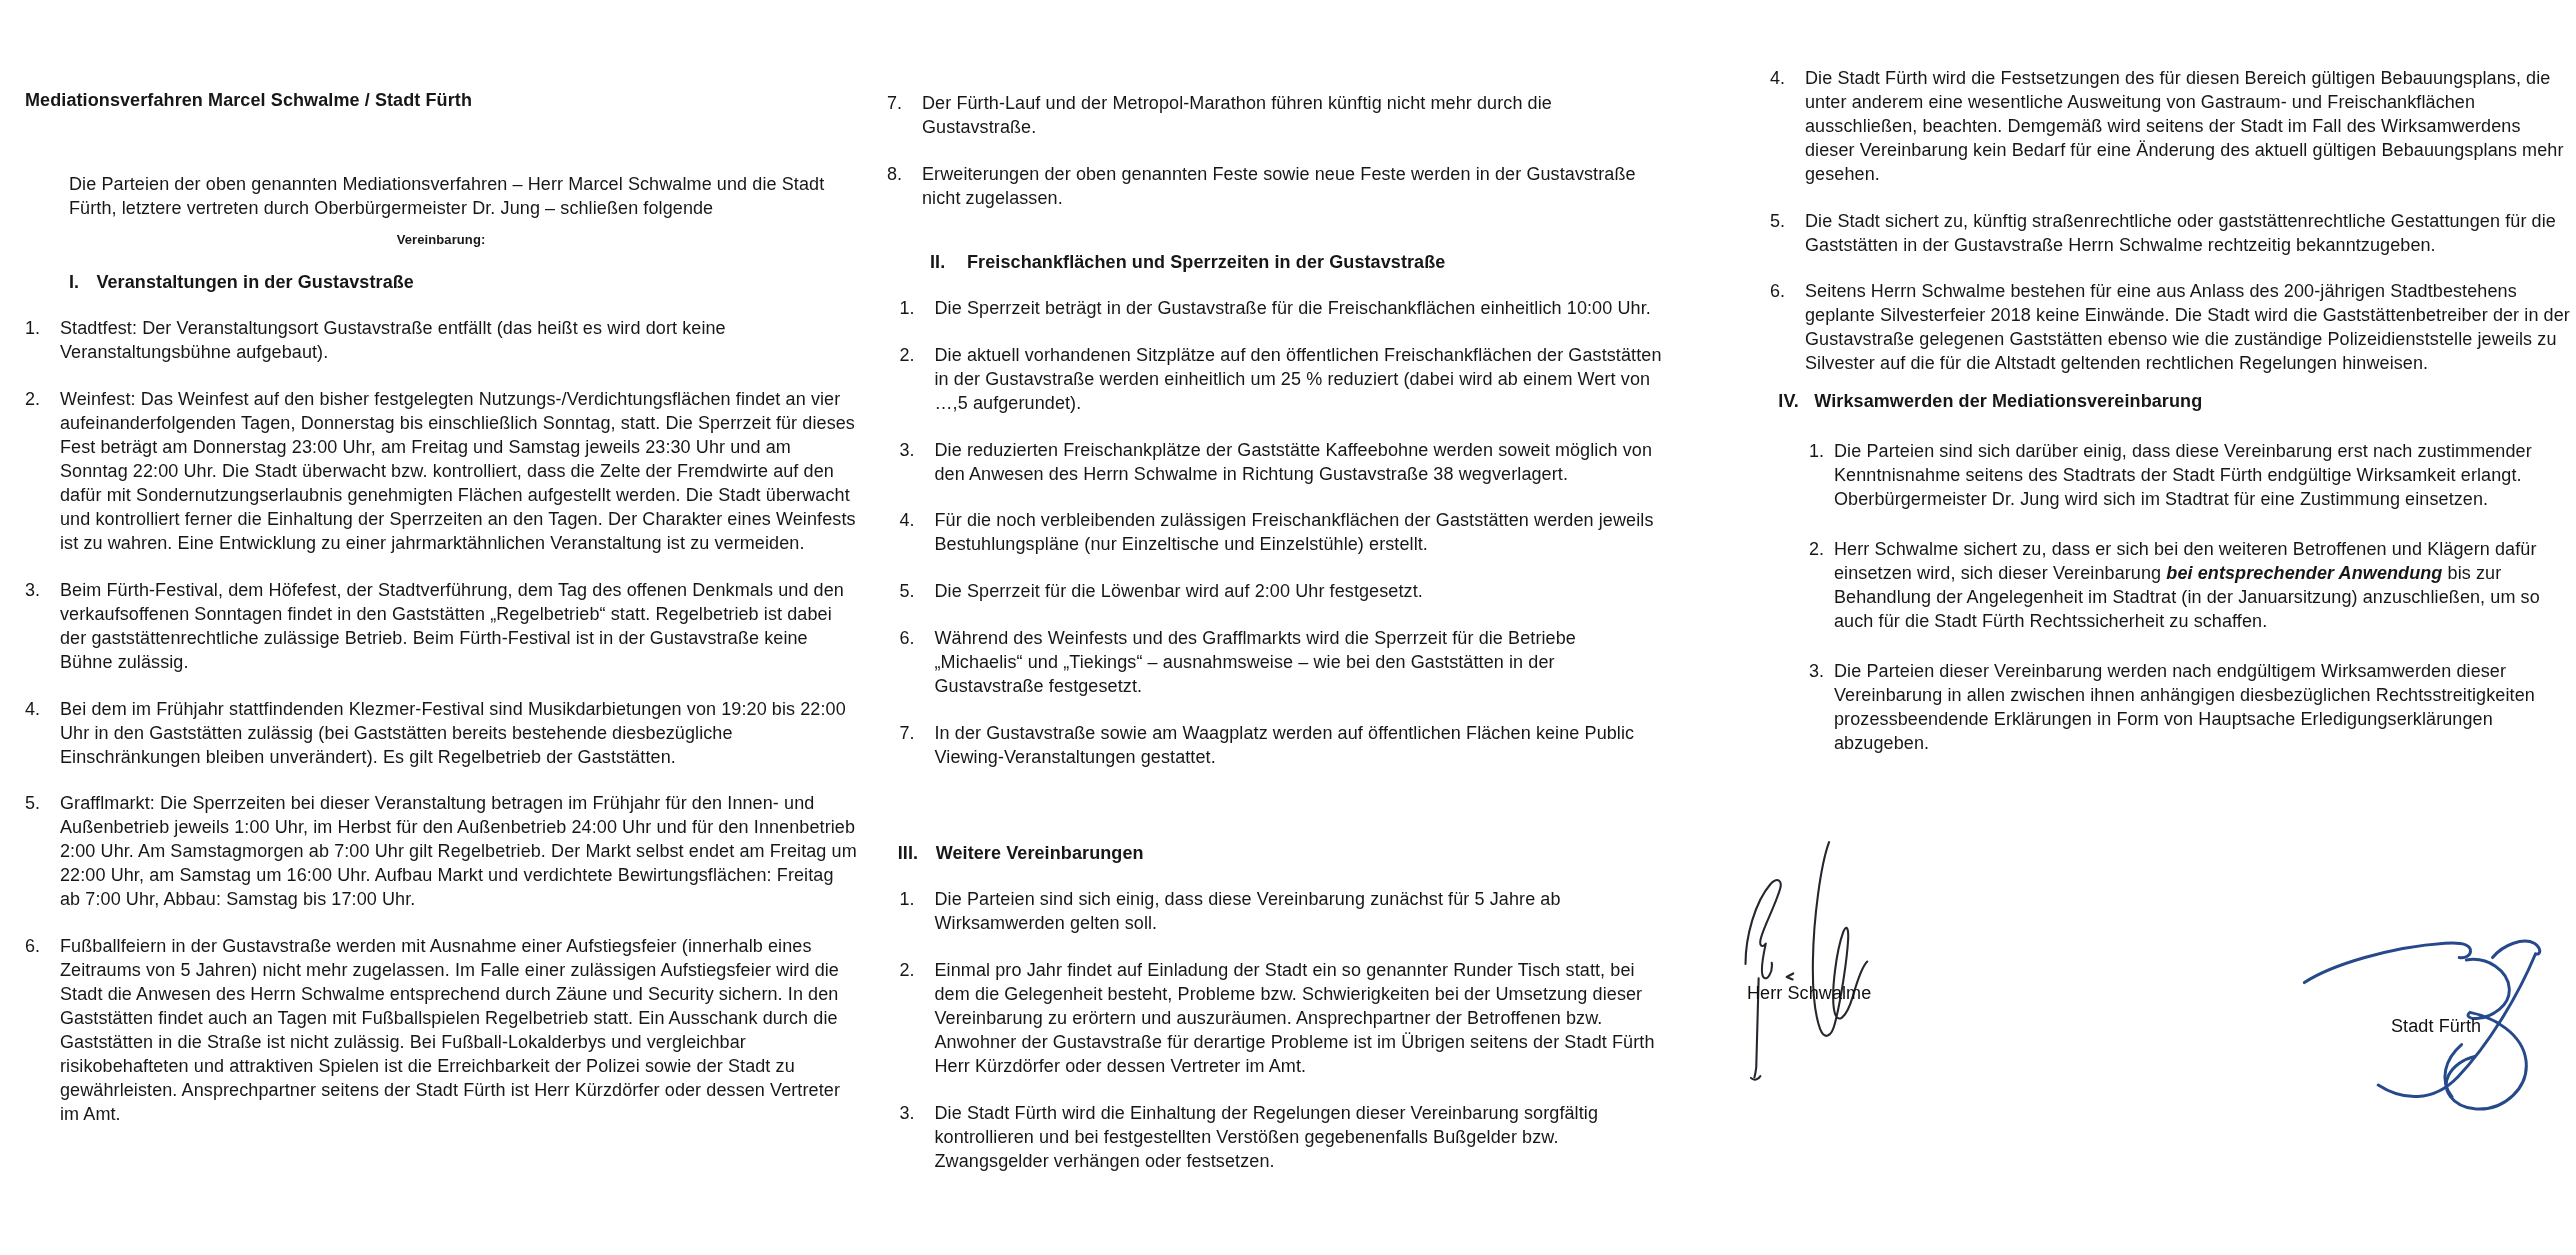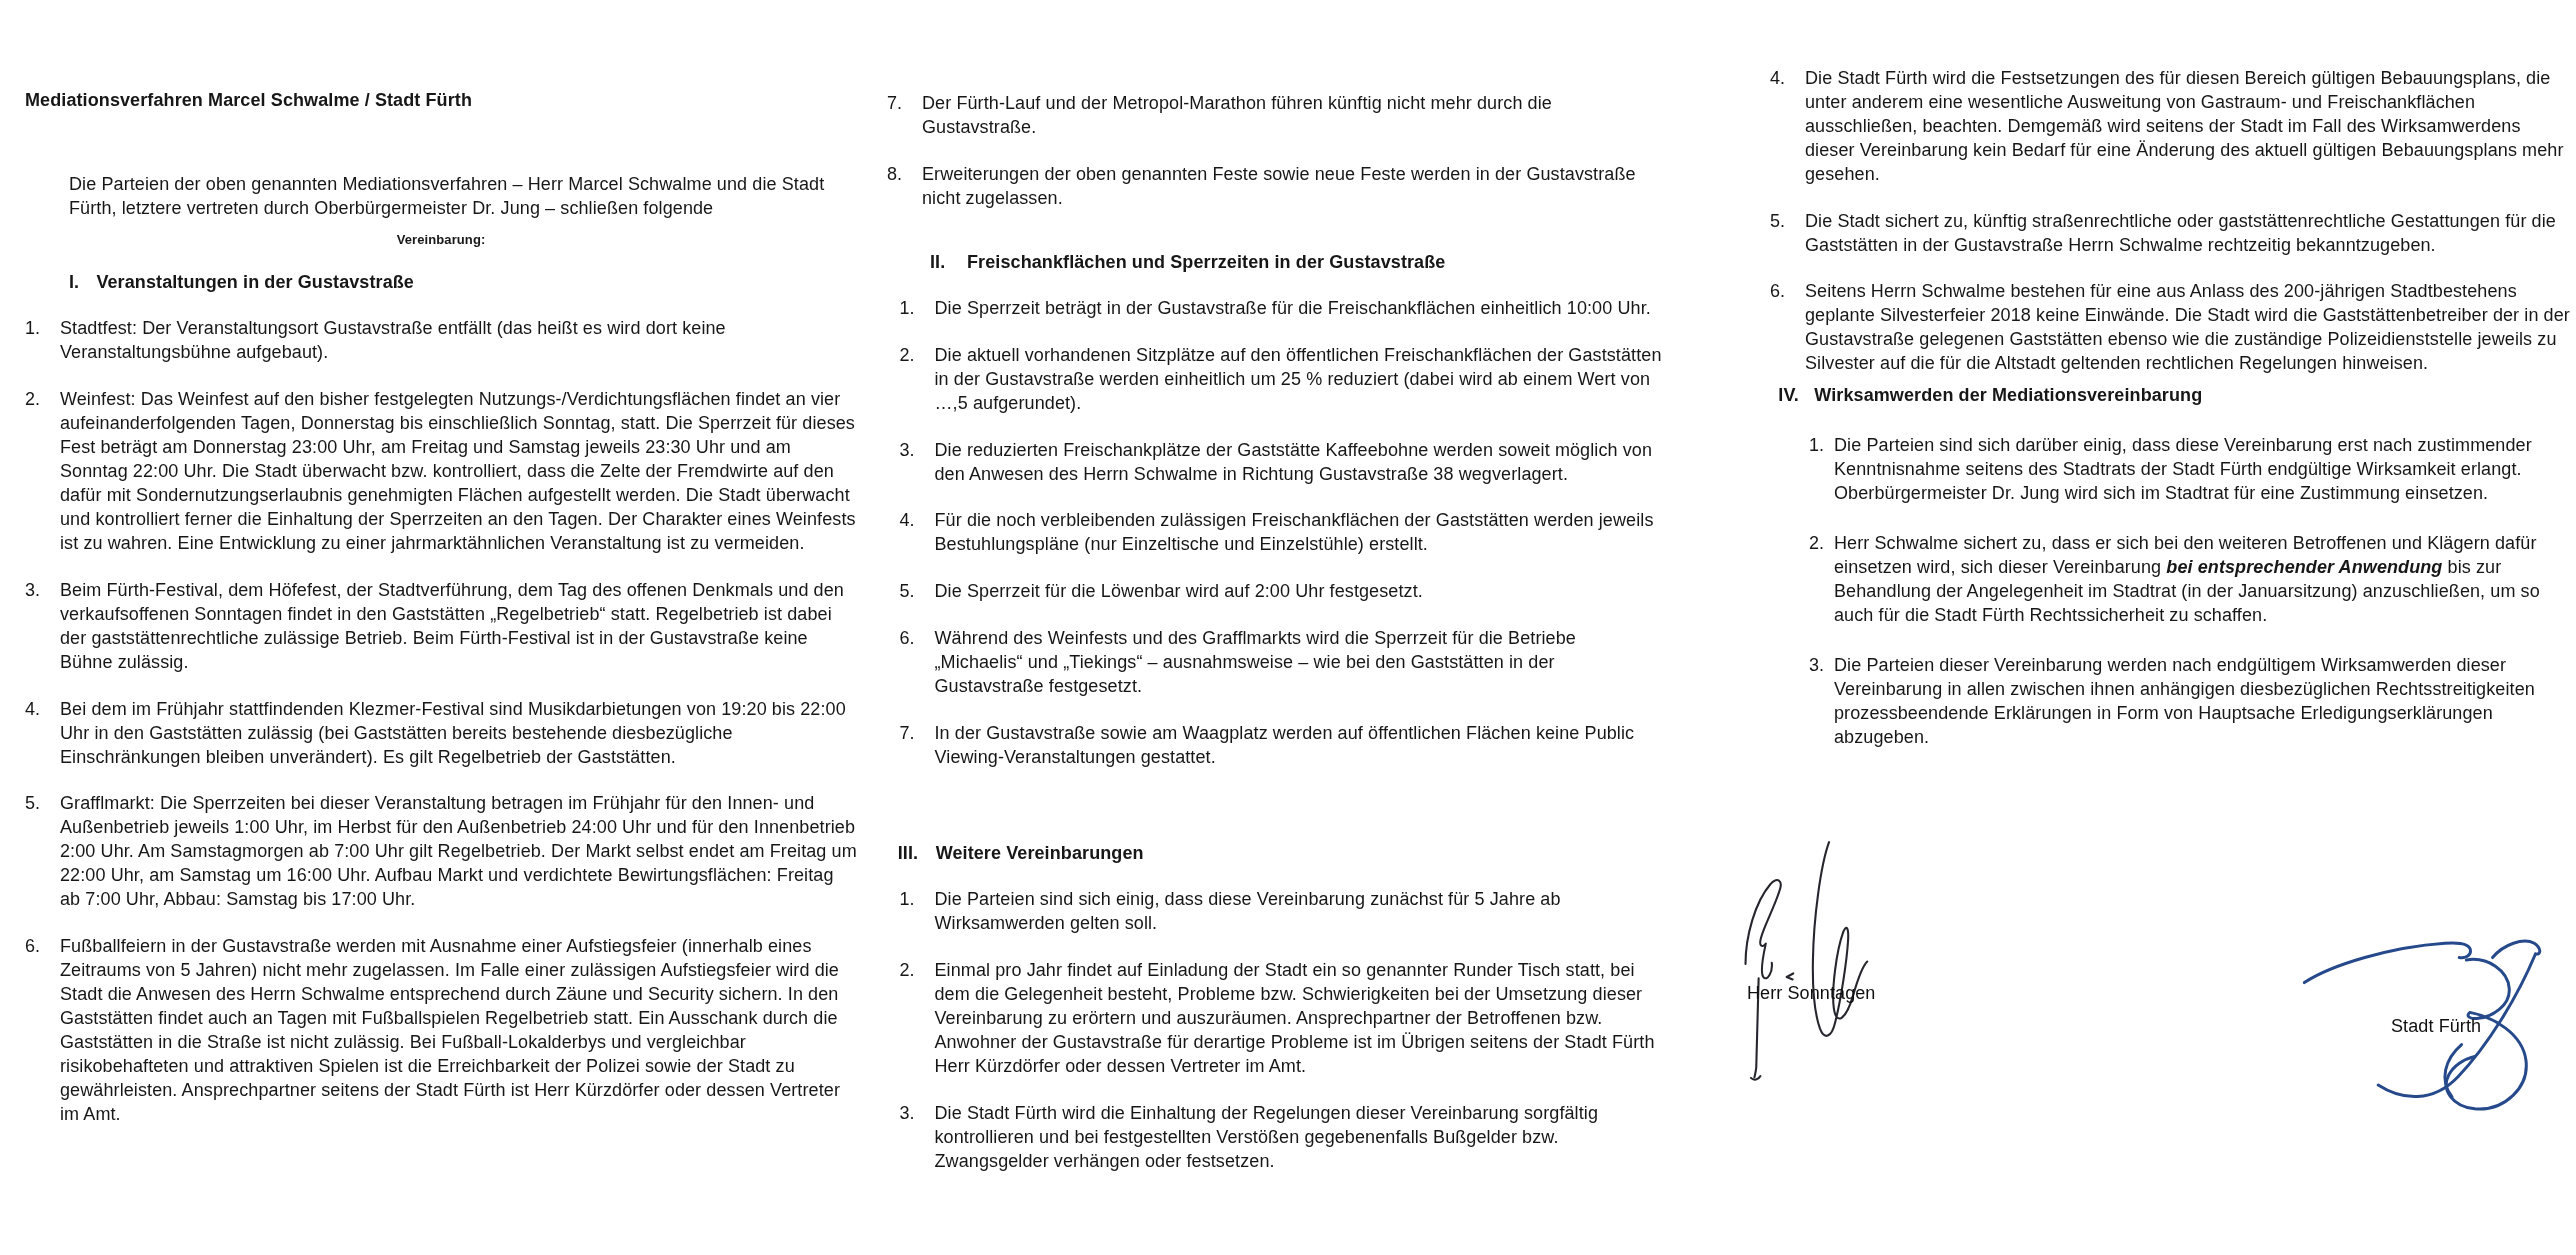--- a/index.html
+++ b/index.html
@@ -21,21 +21,21 @@
   .doc-title   { font-weight:700; margin-top:15.5px; }
   .intro       { margin-top:60px; padding-left:44px; padding-right:3.6px; }
   .agreement-heading { margin-top:8.3px; font-weight:700; font-size:13px; text-align:center; }
 
   .sec-heading { display:flex; font-weight:700; }
   .sec-heading .sec-num { flex:none; width:27.4px; }
   #sec2-heading { margin-top:40px; padding-left:43px; }
   #sec2-heading .sec-num { width:37px; }
   #sec3-heading { margin-top:72px; padding-left:10.7px; }
   #sec3-heading .sec-num { width:38px; }
-  #sec4-heading { margin-top:8px; padding-left:8.3px; }
+  #sec4-heading { margin-top:14px; padding-left:8.3px; }
   #sec4-heading .sec-num { width:36px; }
   #sec1-heading { margin-top:18px; padding-left:44px; }
 
   .item { display:flex; margin-top:22.7px; }
   .item .num { flex:none; width:35px; }
   .item .body { flex:1; }
 
   .indent-list { padding-left:12.5px; }
   .sec4-list { padding-left:39px; }
   .sec4-list .item { margin-top:26px; }
@@ -210,17 +210,17 @@
     <svg viewBox="0 0 460 400">
       <g fill="none" stroke="#25498b" stroke-width="5" stroke-linecap="round" stroke-linejoin="round">
         <path d="M14 138 C60 108 160 78 250 72 C278 70 292 74 293 84 C294 92 284 98 274 96"></path>
         <path d="M330 96 C348 74 382 62 400 72 C412 80 412 92 402 90"></path>
         <path d="M402 90 C372 162 322 244 272 296 C230 340 178 336 138 310"></path>
         <path d="M286 100 C322 94 356 118 358 148 C360 176 330 196 306 198 C292 200 284 194 292 188 C332 196 380 224 386 268 C392 314 350 354 300 350 C262 346 244 318 256 294 C264 278 282 266 300 262"></path>
         <path d="M262 330 C240 302 250 266 278 242"></path>
       </g>
     </svg>
   </div>
-  <div class="sig-label" id="sig-label-left">Herr Sonntagen</div>
+  <div class="sig-label" id="sig-label-left">Herr Schwalme</div>
   <div class="sig-label" id="sig-label-right">Stadt Fürth</div>
 
 </div>
 
 
 </body></html>

